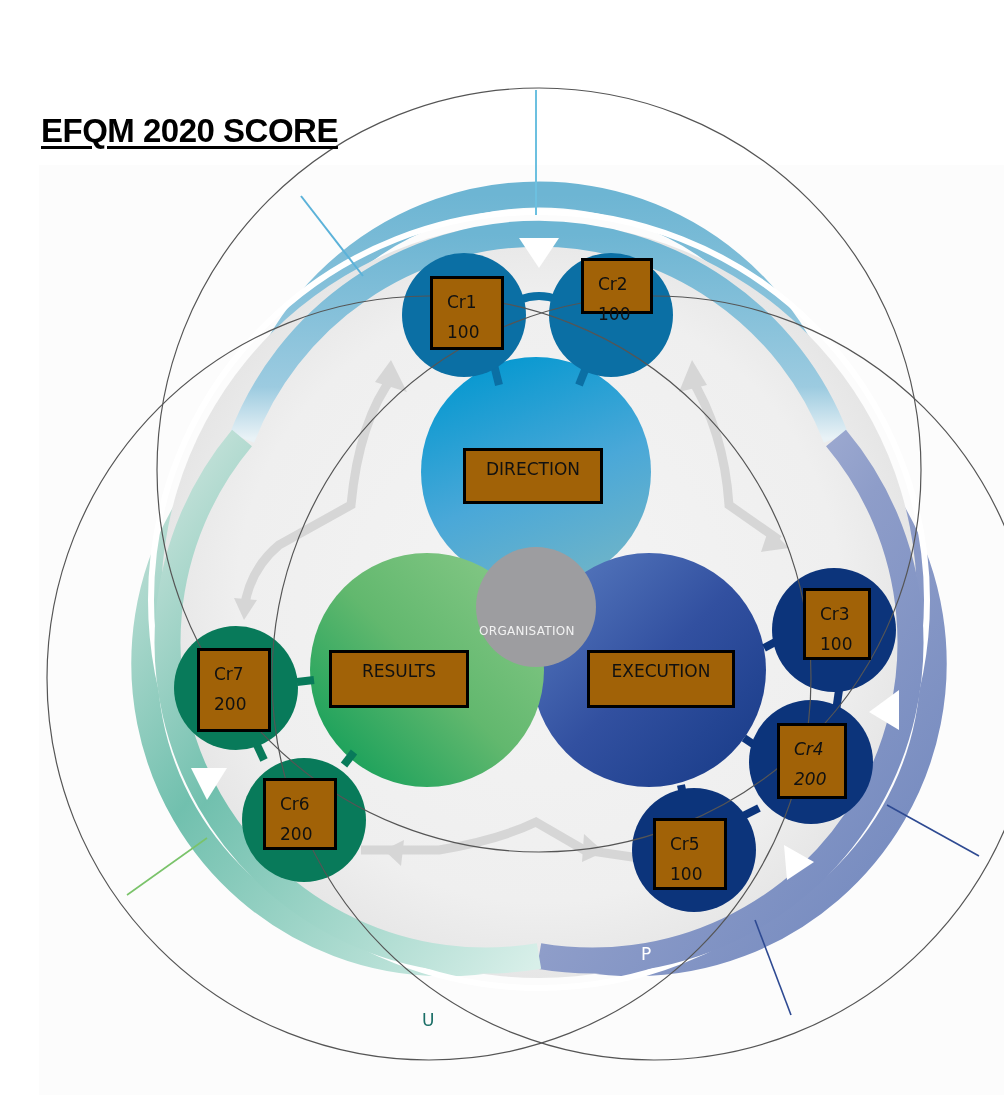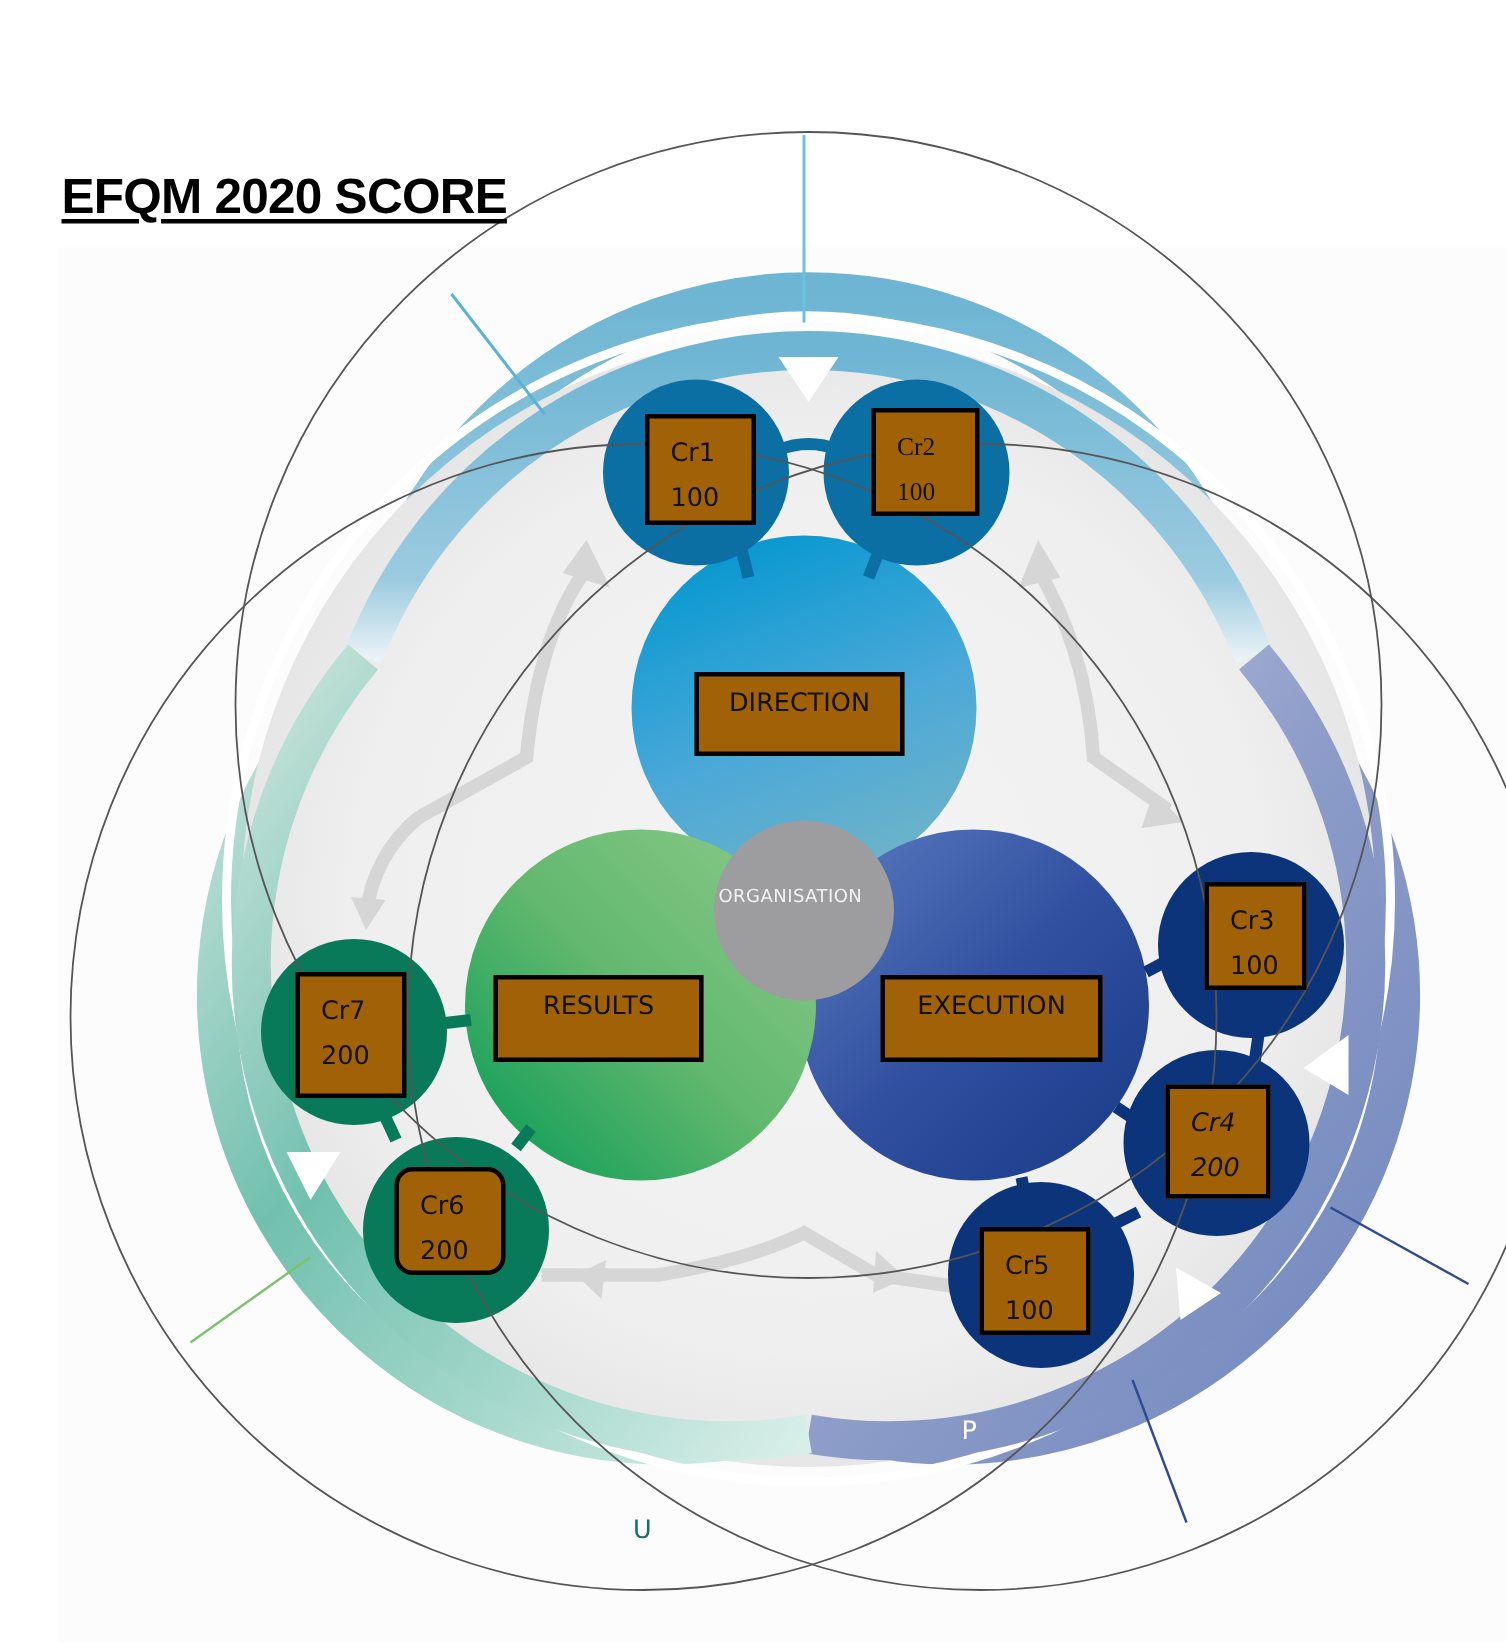--- a/index.html
+++ b/index.html
@@ -152,44 +152,44 @@
     <span>DIRECTION</span>
   </div>
   <div class="label-box pillar-box" style="left:290px; top:650px; width:140px; height:58px;">
     <span>RESULTS</span>
   </div>
   <div class="label-box pillar-box" style="left:548px; top:650px; width:148px; height:58px;">
     <span>EXECUTION</span>
   </div>
 
   
-  <div class="org-label" style="left:440px; top:590px;">ORGANISATION</div>
+  <div class="org-label" style="left:440px; top:624px;">ORGANISATION</div>
 
   
   <div class="label-box crit-box" style="left:391px; top:276px; width:74px; height:74px;">
     <div>Cr1</div>
     <div>100</div>
   </div>
-  <div class="label-box crit-box" style="left:542px; top:272px; width:72px; height:72px;font-family:Liberation Serif, serif;">
+  <div class="label-box crit-box" style="left:542px; top:258px; width:72px; height:56px;">
     <div>Cr2</div>
     <div>100</div>
   </div>
   <div class="label-box crit-box" style="left:764px; top:588px; width:68px; height:72px;">
     <div>Cr3</div>
     <div>100</div>
   </div>
   <div class="label-box crit-box" style="left:738px; top:723px; width:70px; height:76px;font-style:italic;">
     <div>Cr4</div>
     <div>200</div>
   </div>
   <div class="label-box crit-box" style="left:614px; top:818px; width:74px; height:72px;">
     <div>Cr5</div>
     <div>100</div>
   </div>
-  <div class="label-box crit-box" style="left:224px; top:778px; width:74px; height:72px;border-radius:12px;">
+  <div class="label-box crit-box" style="left:224px; top:778px; width:74px; height:72px;">
     <div>Cr6</div>
     <div>200</div>
   </div>
   <div class="label-box crit-box" style="left:158px; top:648px; width:74px; height:84px;">
     <div>Cr7</div>
     <div>200</div>
   </div>
 
   
   <div class="ring-letter" id="letterP" style="left: 602px; top: 944px; color: rgb(255, 255, 255);">P</div>

